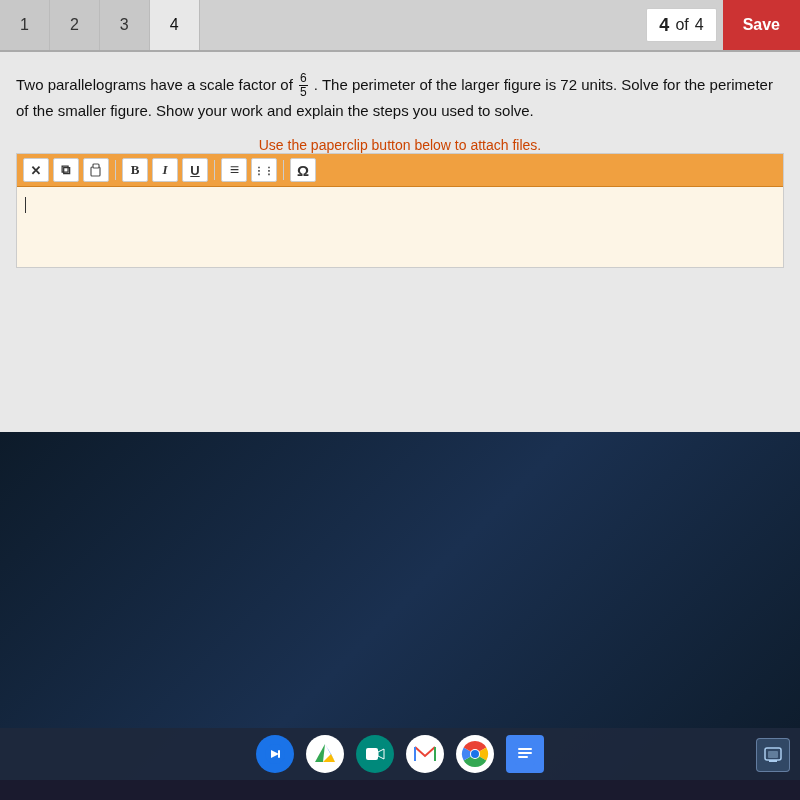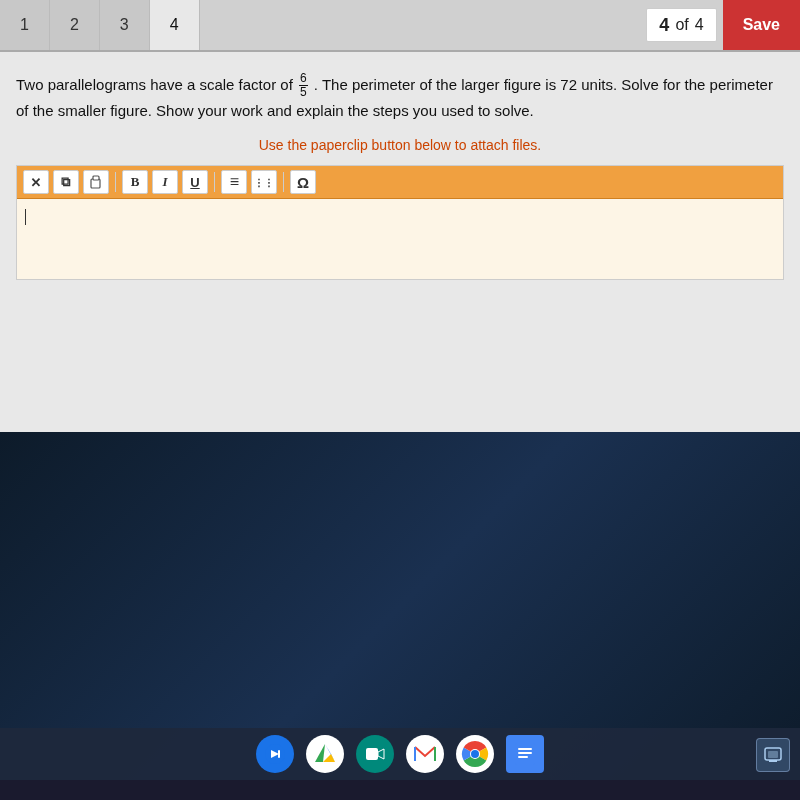--- a/index.html
+++ b/index.html
@@ -103,21 +103,20 @@
     }
 
     .fraction .denominator {
       padding: 0 1px;
     }
 
     .attach-notice {
       color: #cc4400;
       font-size: 14px;
       text-align: center;
-      margin-bottom: 12px;
     }
 
     .char-limit {
       color: #aa0000;
       font-size: 11px;
       margin-bottom: 6px;
     }
 
     
     .editor-container {

